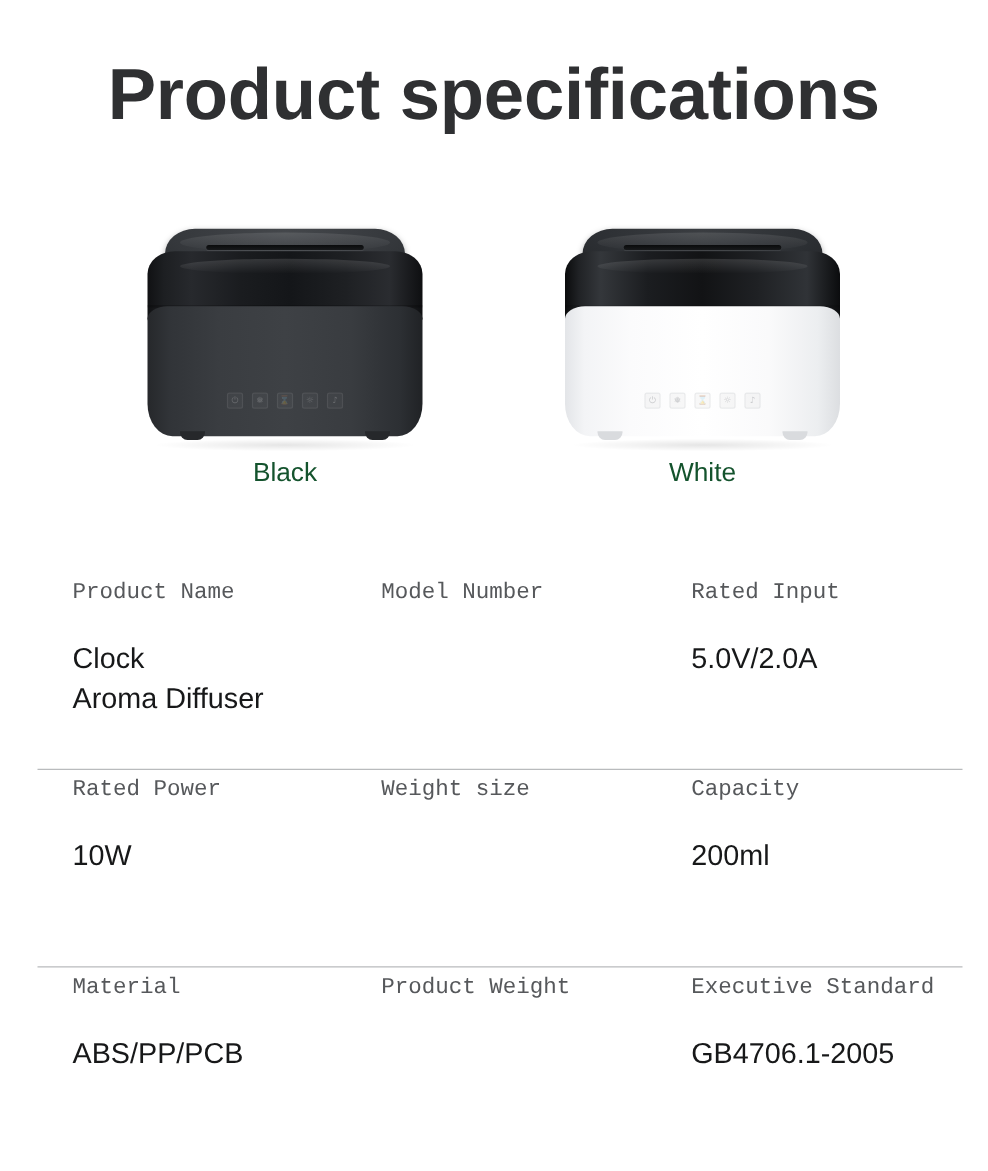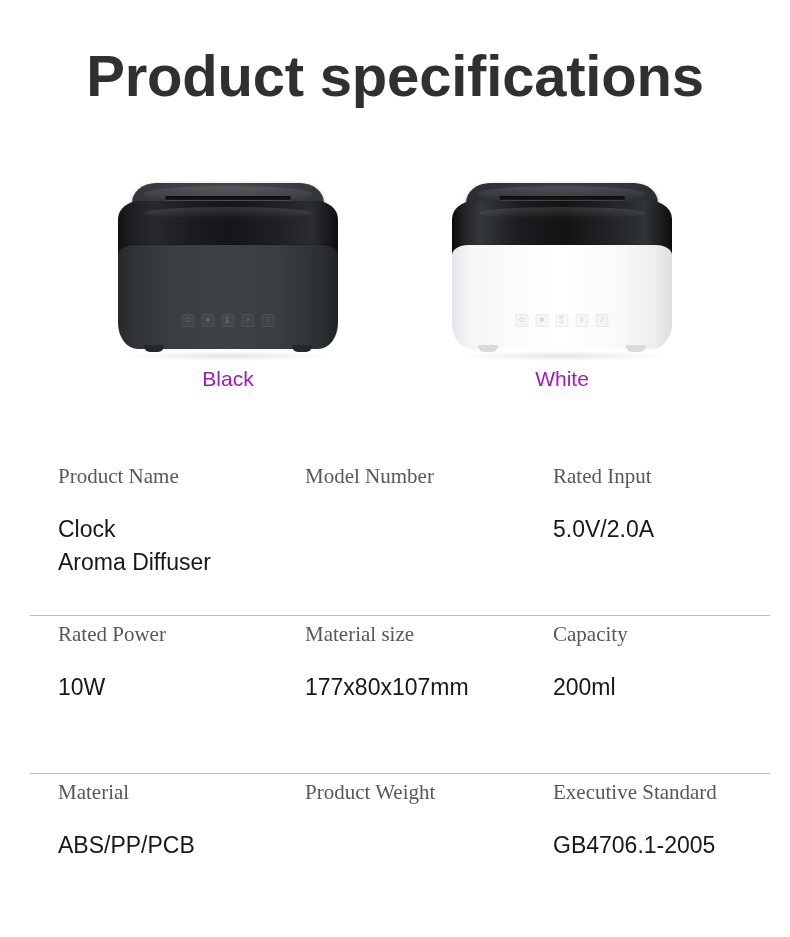--- a/index.html
+++ b/index.html
@@ -214,21 +214,21 @@
     background: radial-gradient(50% 50% at 50% 50%, rgba(0,0,0,0.10), rgba(0,0,0,0));
   }
 
   .color-label {
     position: absolute;
     top: 192px;
     left: 0;
     width: 300px;
     text-align: center;
     font-size: 21px;
-    color: #a21caf;
+    color: #14532d;
     font-family: "Liberation Sans", sans-serif;
   }
 
   
   .spec-table {
     position: absolute;
     top: 464px;
     left: 0;
     width: 790px;
   }
@@ -239,24 +239,24 @@
   .spec-row.last { height: 120px; }
   .spec-cell {
     position: absolute;
     top: 0;
   }
   .spec-cell.c1 { left: 58px;  width: 245px; }
   .spec-cell.c2 { left: 305px; width: 245px; }
   .spec-cell.c3 { left: 553px; width: 235px; }
 
   .spec-label {
-    font-size: 21px;
+    font-size: 18px;
     color: #56585b;
     line-height: 1.2;
-    font-family: Liberation Serif, serif;
+    font-family: Liberation Mono, monospace;
     white-space: pre-line;
   }
   .spec-value {
     margin-top: 24px;
     font-size: 23px;
     color: #171819;
     line-height: 1.42;
     font-family: "Liberation Sans", sans-serif;
     white-space: pre-line;
   }
@@ -344,22 +344,21 @@
     </div>
     <div class="divider d1"></div>
   </div>
 
   <div class="spec-row" style="top:0">
     <div class="spec-cell c1">
       <div class="spec-label">Rated Power</div>
       <div class="spec-value">10W</div>
     </div>
     <div class="spec-cell c2">
-      <div class="spec-label">Material size</div>
-      <div class="spec-value">177x80x107mm</div>
+      <div class="spec-label">Weight size</div>
     </div>
     <div class="spec-cell c3">
       <div class="spec-label">Capacity</div>
       <div class="spec-value">200ml</div>
     </div>
     <div class="divider d1"></div>
   </div>
 
   <div class="spec-row last">
     <div class="spec-cell c1">

